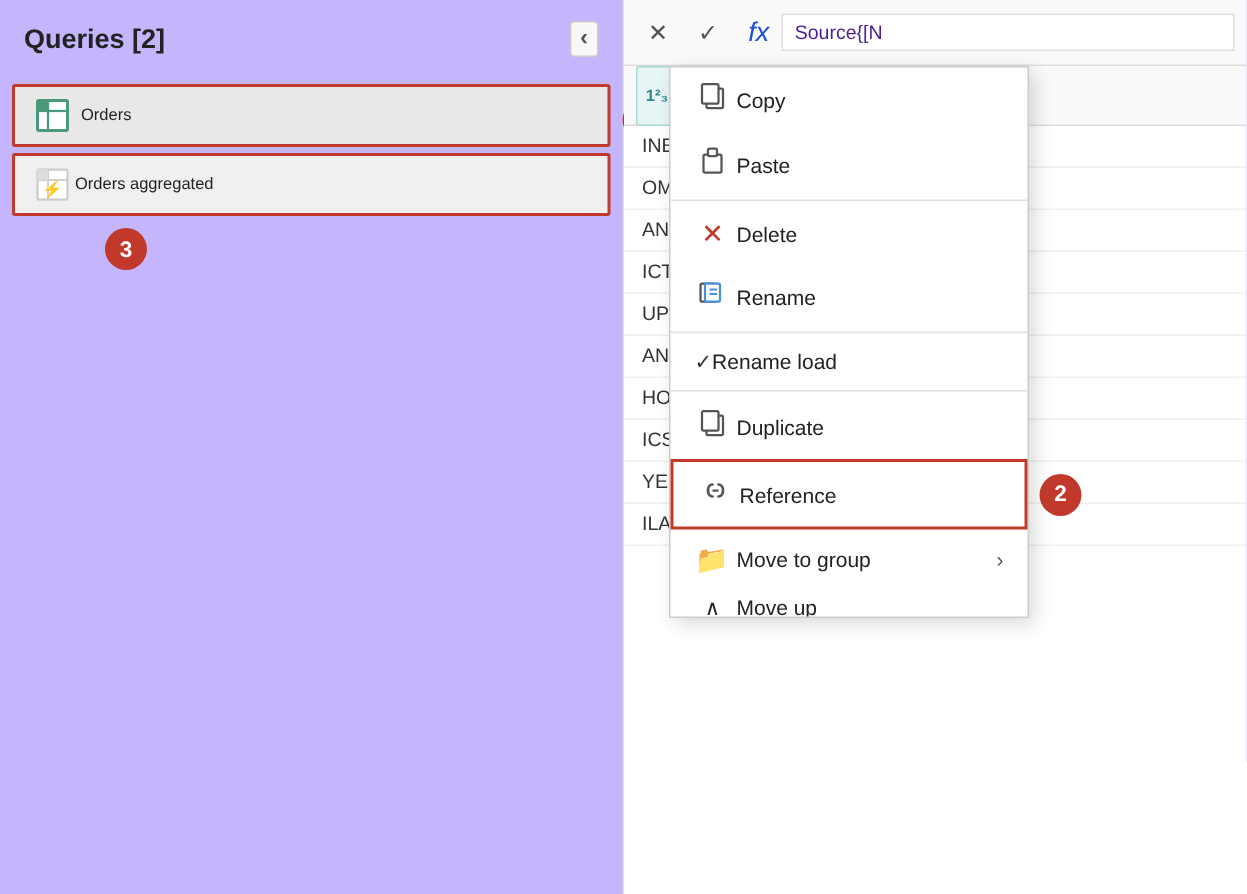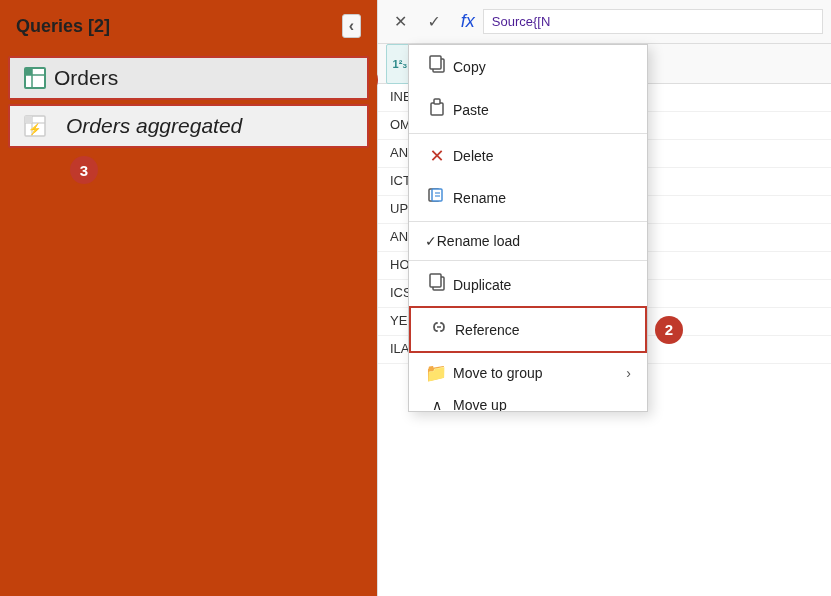--- a/index.html
+++ b/index.html
@@ -8,22 +8,22 @@
       font-size: 14px;
       background: #f3f3f3;
       width: 831px;
       height: 596px;
       overflow: hidden;
       display: flex;
     }
 
     
     .left-panel {
-      width: 378px;
-      background: #c2410c;
+      width: 416px;
+      background: #c4b5fd;
       border-right: 1px solid #ddd;
       display: flex;
       flex-direction: column;
     }
 
     .queries-header {
       display: flex;
       align-items: center;
       justify-content: space-between;
       padding: 14px 16px 10px 16px;
@@ -59,21 +59,21 @@
       background: #e8e8e8;
       border: 2px solid #c0392b;
     }
 
     .query-item.selected2 {
       background: #f0f0f0;
       border: 2px solid #c0392b;
     }
 
     .query-label {
-      font-size: 21px;
+      font-size: 11px;
       color: #222;
     }
 
     
     .right-panel {
       flex: 1;
       display: flex;
       flex-direction: column;
       background: #ffffff;
       position: relative;
@@ -275,21 +275,21 @@
     <div class="query-item selected2" style="position:relative; margin: 4px 8px 4px 8px; border-radius:2px;">
       <span class="tbl-icon">
         <svg width="22" height="22" viewBox="0 0 22 22">
           <rect x="1" y="1" width="20" height="20" rx="1" fill="white" stroke="#ccc" stroke-width="1.5"></rect>
           <line x1="1" y1="8" x2="21" y2="8" stroke="#ccc" stroke-width="1.2"></line>
           <line x1="8" y1="1" x2="8" y2="21" stroke="#ccc" stroke-width="1.2"></line>
           <rect x="1" y="1" width="7" height="7" fill="#ddd"></rect>
           <text x="11" y="18" font-size="11" fill="#e8a020" font-weight="bold" text-anchor="middle">⚡</text>
         </svg>
       </span>
-      <span class="query-label" style="margin-left:20px;font-style:italic;">Orders aggregated</span>
+      <span class="query-label" style="margin-left:4px;">Orders aggregated</span>
       <span class="step-badge" style="bottom:-38px; left:60px; position:absolute;">3</span>
     </div>
 
   </div>
 </div>
 
 <div class="right-panel">
 
   <div class="formula-bar">
     <button class="formula-btn">✕</button>

